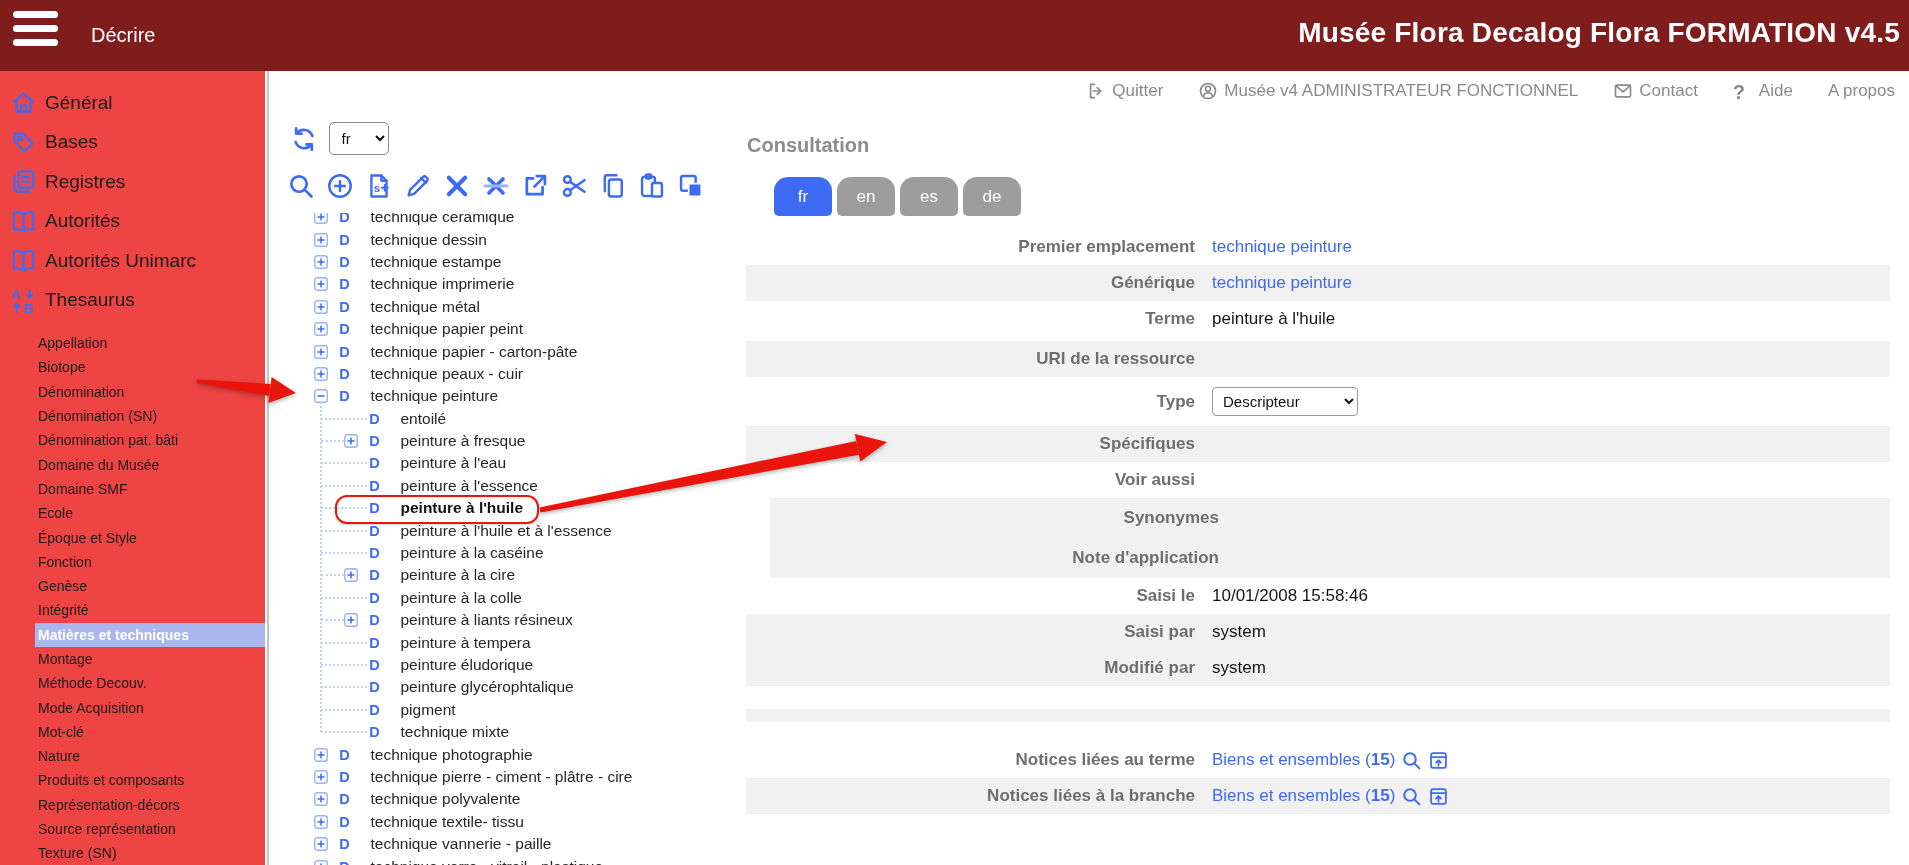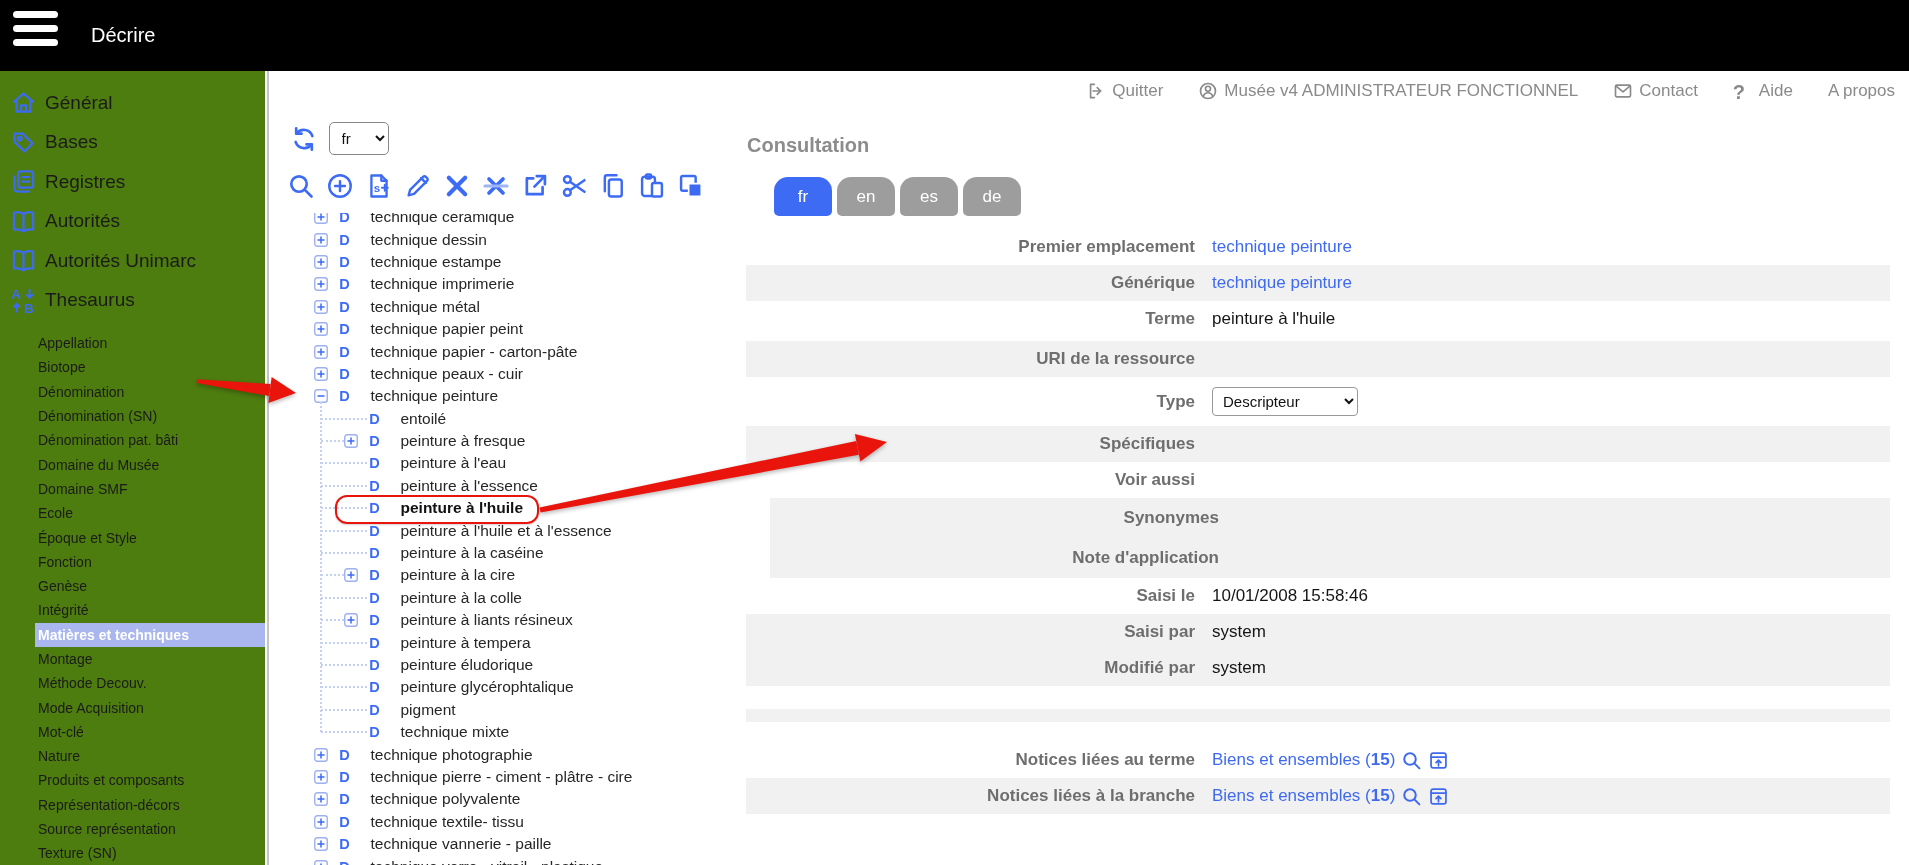--- a/index.html
+++ b/index.html
@@ -1,37 +1,37 @@
 <!DOCTYPE html>
 <html><head>
 <meta charset="utf-8">
 <style>
   html,body{margin:0;padding:0;background:#fff;}
   .app{position:relative;width:1909px;height:865px;overflow:hidden;background:#fff;
        font-family:"Liberation Sans",sans-serif;-webkit-font-smoothing:antialiased;}
 
   
-  .topbar{position:absolute;left:0;top:0;width:1909px;height:71px;background:#000000;z-index:5;}
+  .topbar{position:absolute;left:0;top:0;width:1909px;height:71px;background:#7f1d1d;z-index:5;}
   .burger{position:absolute;left:13px;top:11px;width:46px;height:48px;cursor:pointer;}
   .burger span{display:block;width:45px;height:7px;background:#fff;border-radius:3.5px;margin-bottom:7px;}
   .menu-label{position:absolute;left:91px;top:0;height:71px;display:flex;align-items:center;
               color:#fff;font-size:20px;}
   .app-title{position:absolute;right:9px;top:0;height:66px;display:flex;align-items:center;
              color:#fff;font-size:28px;font-weight:bold;letter-spacing:.2px;}
 
   
   .hdr-links{position:absolute;top:71px;right:14px;height:40px;display:flex;align-items:center;
              gap:35px;color:#8a8a8a;font-size:17px;z-index:4;}
   .hlink{display:flex;align-items:center;gap:6px;cursor:pointer;white-space:nowrap;}
   .hlink .hicon{width:20px;height:20px;display:inline-flex;}
   .hlink .hicon svg{width:100%;height:100%;}
   .qmark{font-size:20px;font-weight:bold;color:#8a8a8a;}
 
   
-  .sidebar{position:absolute;left:0;top:71px;width:265px;bottom:0;background:#4d7c0f;z-index:3;}
+  .sidebar{position:absolute;left:0;top:71px;width:265px;bottom:0;background:#ef4444;z-index:3;}
   .v-divider{position:absolute;left:267px;top:71px;bottom:0;width:1.5px;background:#c4c4c4;}
   .sidebar-main{position:absolute;left:0;top:12px;right:0;}
   .sitem{height:39.5px;display:flex;align-items:center;padding-left:10px;cursor:pointer;}
   .sitem .micon{width:27px;height:27px;margin-right:8px;display:inline-flex;}
   .sitem .micon svg{width:100%;height:100%;}
   .sitem .mlabel{font-size:19px;color:#1b1b1b;}
   .sidebar-sub{position:absolute;left:0;top:260px;right:0;}
   .subitem{height:24.3px;display:flex;align-items:center;padding-left:38px;font-size:14px;
            color:#1b1b1b;cursor:pointer;white-space:nowrap;}
   .subitem.sel{margin-left:35px;padding-left:3px;background:#a9b7ee;color:#fff;font-weight:bold;}
@@ -92,20 +92,21 @@
 
 <div class="app">
 
   <div class="topbar">
     <div class="burger">
       <span></span>
         <span></span>
         <span></span>
     </div>
     <div class="menu-label">Décrire</div>
+    <div class="app-title">Musée Flora Decalog Flora FORMATION v4.5</div>
   </div>
 
   <div class="hdr-links" id="hdr-links">
       <div class="hlink">
         <span class="hicon">
           <svg viewBox="0 0 24 24" fill="none" stroke="#8a8a8a" stroke-width="2" stroke-linecap="round" stroke-linejoin="round">
             <path d="M10 4H5.5v16H10"></path>
             <path d="M13.5 8l4 4-4 4"></path>
             <path d="M8.5 12h9"></path>
           </svg>

